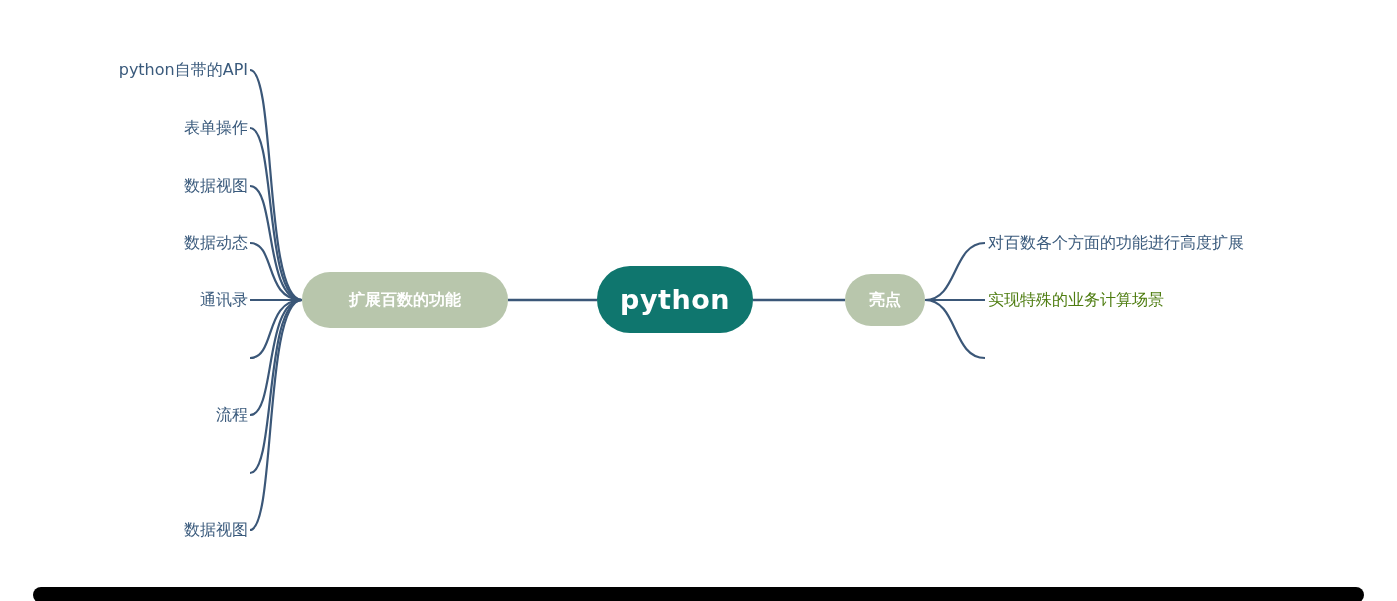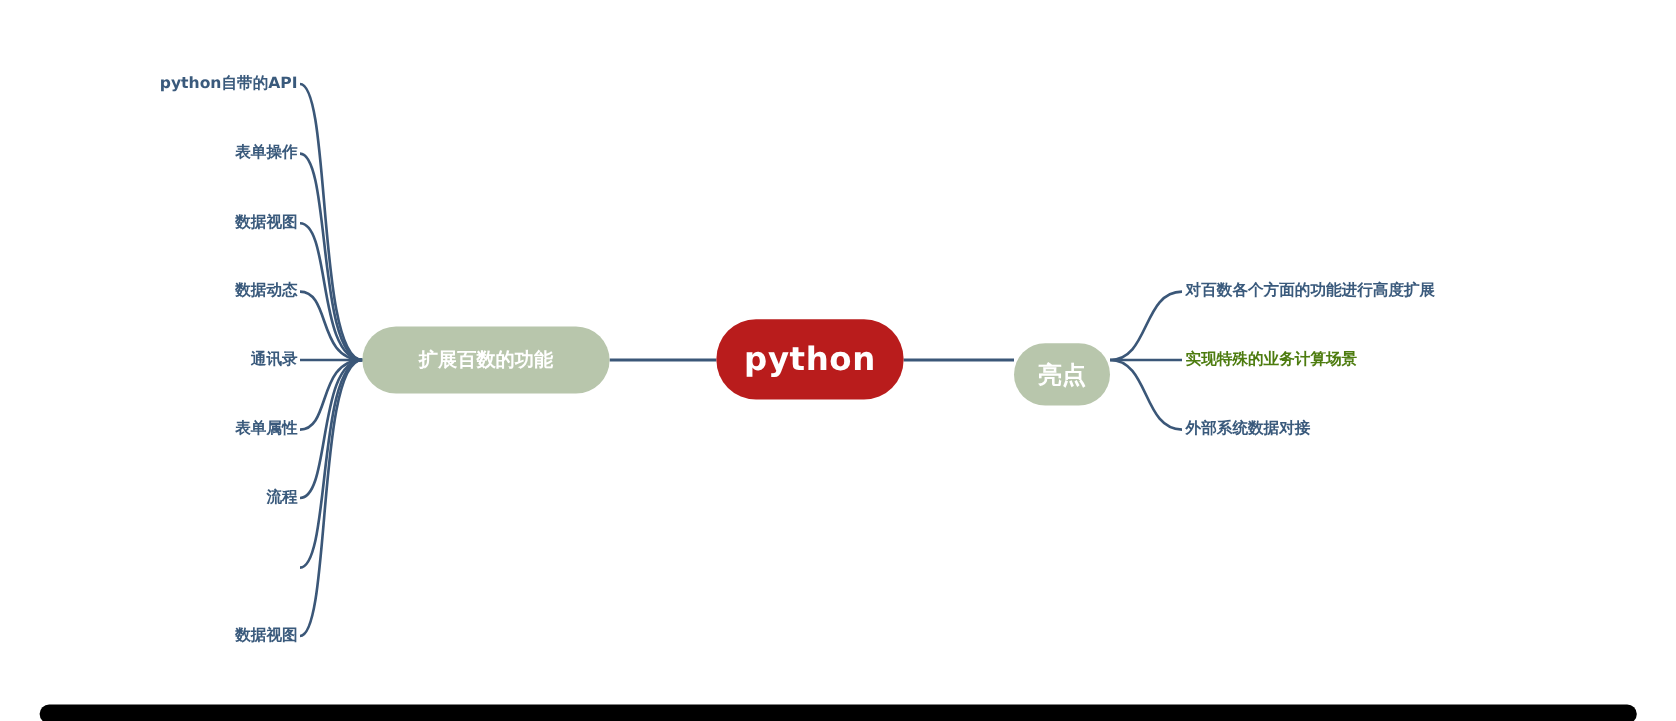--- a/index.html
+++ b/index.html
@@ -39,31 +39,31 @@
     font-size: 27px;
     letter-spacing: 0.5px;
   }
   .node-left-branch {
     left: 302px; top: 272px;
     width: 206px; height: 56px;
     border-radius: 28px;
     font-size: 16px;
   }
   .node-right-branch {
-    left: 845px; top: 286px;
+    left: 845px; top: 274px;
     width: 80px; height: 52px;
     border-radius: 26px;
-    font-size: 20px;
+    font-size: 16px;
   }
   .leaf {
     position: absolute;
     height: 24px;
     line-height: 24px;
-    font-size: 13px;
-    font-weight: bold;
+    font-size: 16px;
+    font-weight: normal;
     cursor: pointer;
     white-space: nowrap;
   }
   .leaf-left {
     left: 0;
     width: 248px;
     text-align: right;
   }
   .leaf-right {
     left: 988px;
@@ -99,32 +99,30 @@
     <path class="connector" d="M302 300 C264 300 276 473 250 473" fill="none" stroke-width="2.2" stroke="#3b5778"></path>
     <path class="connector" d="M302 300 C264 300 276 530 250 530" fill="none" stroke-width="2.2" stroke="#3b5778"></path>
 
     <path class="connector" d="M925 300 C958 300 952 243 985 243" fill="none" stroke-width="2.2" stroke="#3b5778"></path>
     <path class="connector" d="M925 300 C958 300 952 300 985 300" fill="none" stroke-width="2.2" stroke="#3b5778"></path>
     <path class="connector" d="M925 300 C958 300 952 358 985 358" fill="none" stroke-width="2.2" stroke="#3b5778"></path>
   </svg>
 
   <div class="node node-left-branch" style="background: rgb(184, 198, 172); color: rgb(255, 255, 255);">扩展百数的功能</div>
 
-  <div class="node node-root" style="background: #b91c1c; color: rgb(255, 255, 255);">python</div>
+  <div class="node node-root" style="background: #0f766e; color: rgb(255, 255, 255);">python</div>
 
   <div class="node node-right-branch" style="background: rgb(184, 198, 172); color: rgb(255, 255, 255);">亮点</div>
 
   <div class="leaf leaf-left" style="top: 58px; color: rgb(58, 90, 124);">python自带的API</div>
   <div class="leaf leaf-left" style="top: 116px; color: rgb(58, 90, 124);">表单操作</div>
   <div class="leaf leaf-left" style="top: 174px; color: rgb(58, 90, 124);">数据视图</div>
   <div class="leaf leaf-left" style="top: 231px; color: rgb(58, 90, 124);">数据动态</div>
   <div class="leaf leaf-left" style="top: 288px; color: rgb(58, 90, 124);">通讯录</div>
-  <div class="leaf leaf-left" style="top: 346px; color: rgb(58, 90, 124);">表单属性</div>
   <div class="leaf leaf-left" style="top: 403px; color: rgb(58, 90, 124);">流程</div>
   <div class="leaf leaf-left" style="top: 518px; color: rgb(58, 90, 124); text-align: right;">数据视图</div>
 
   <div class="leaf leaf-right" style="top: 231px; color: rgb(58, 90, 124);">对百数各个方面的功能进行高度扩展</div>
   <div class="leaf leaf-right" style="top: 288px; color: #4d7c0f;">实现特殊的业务计算场景</div>
-  <div class="leaf leaf-right" style="top: 346px; color: rgb(58, 90, 124);">外部系统数据对接</div>
 
   <div class="bottom-frame"></div>
 
 </div>
 
 </body></html>

